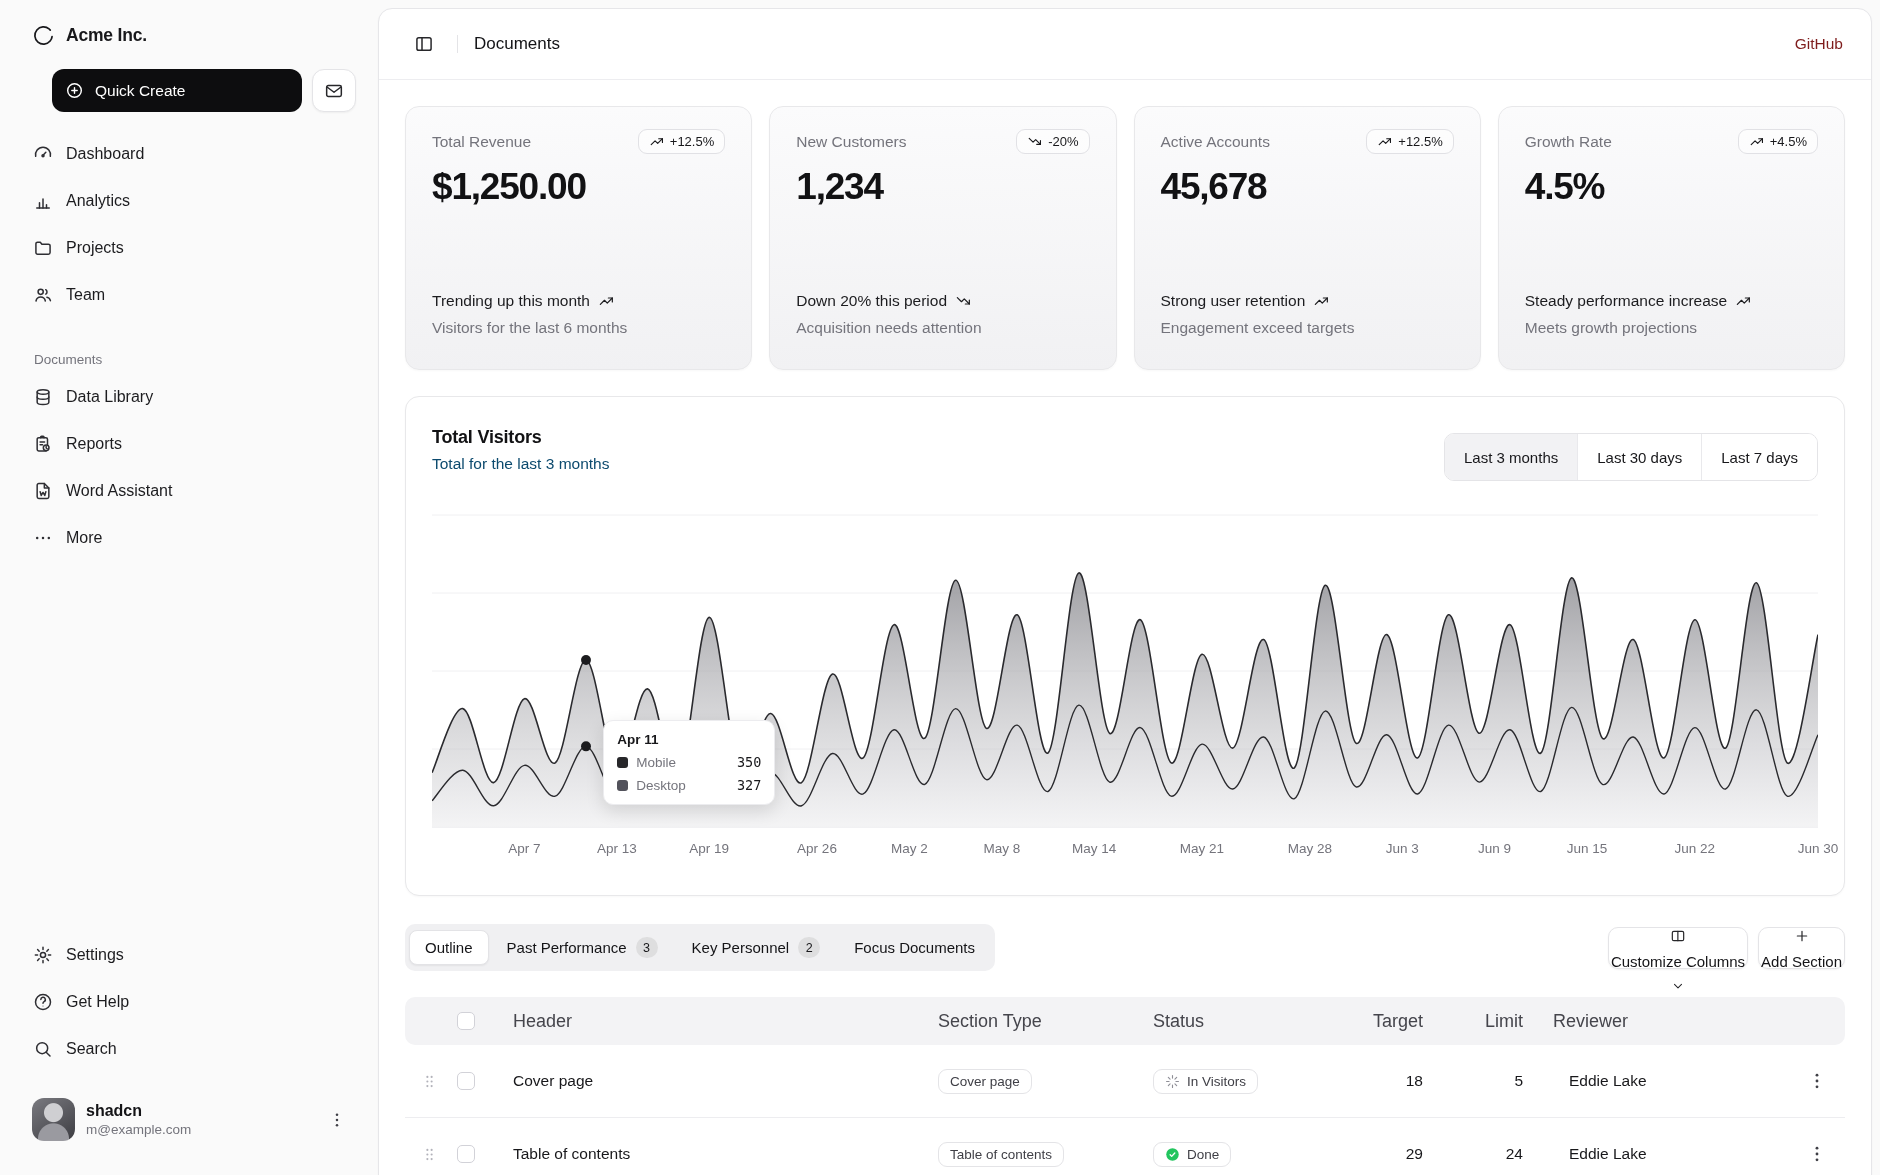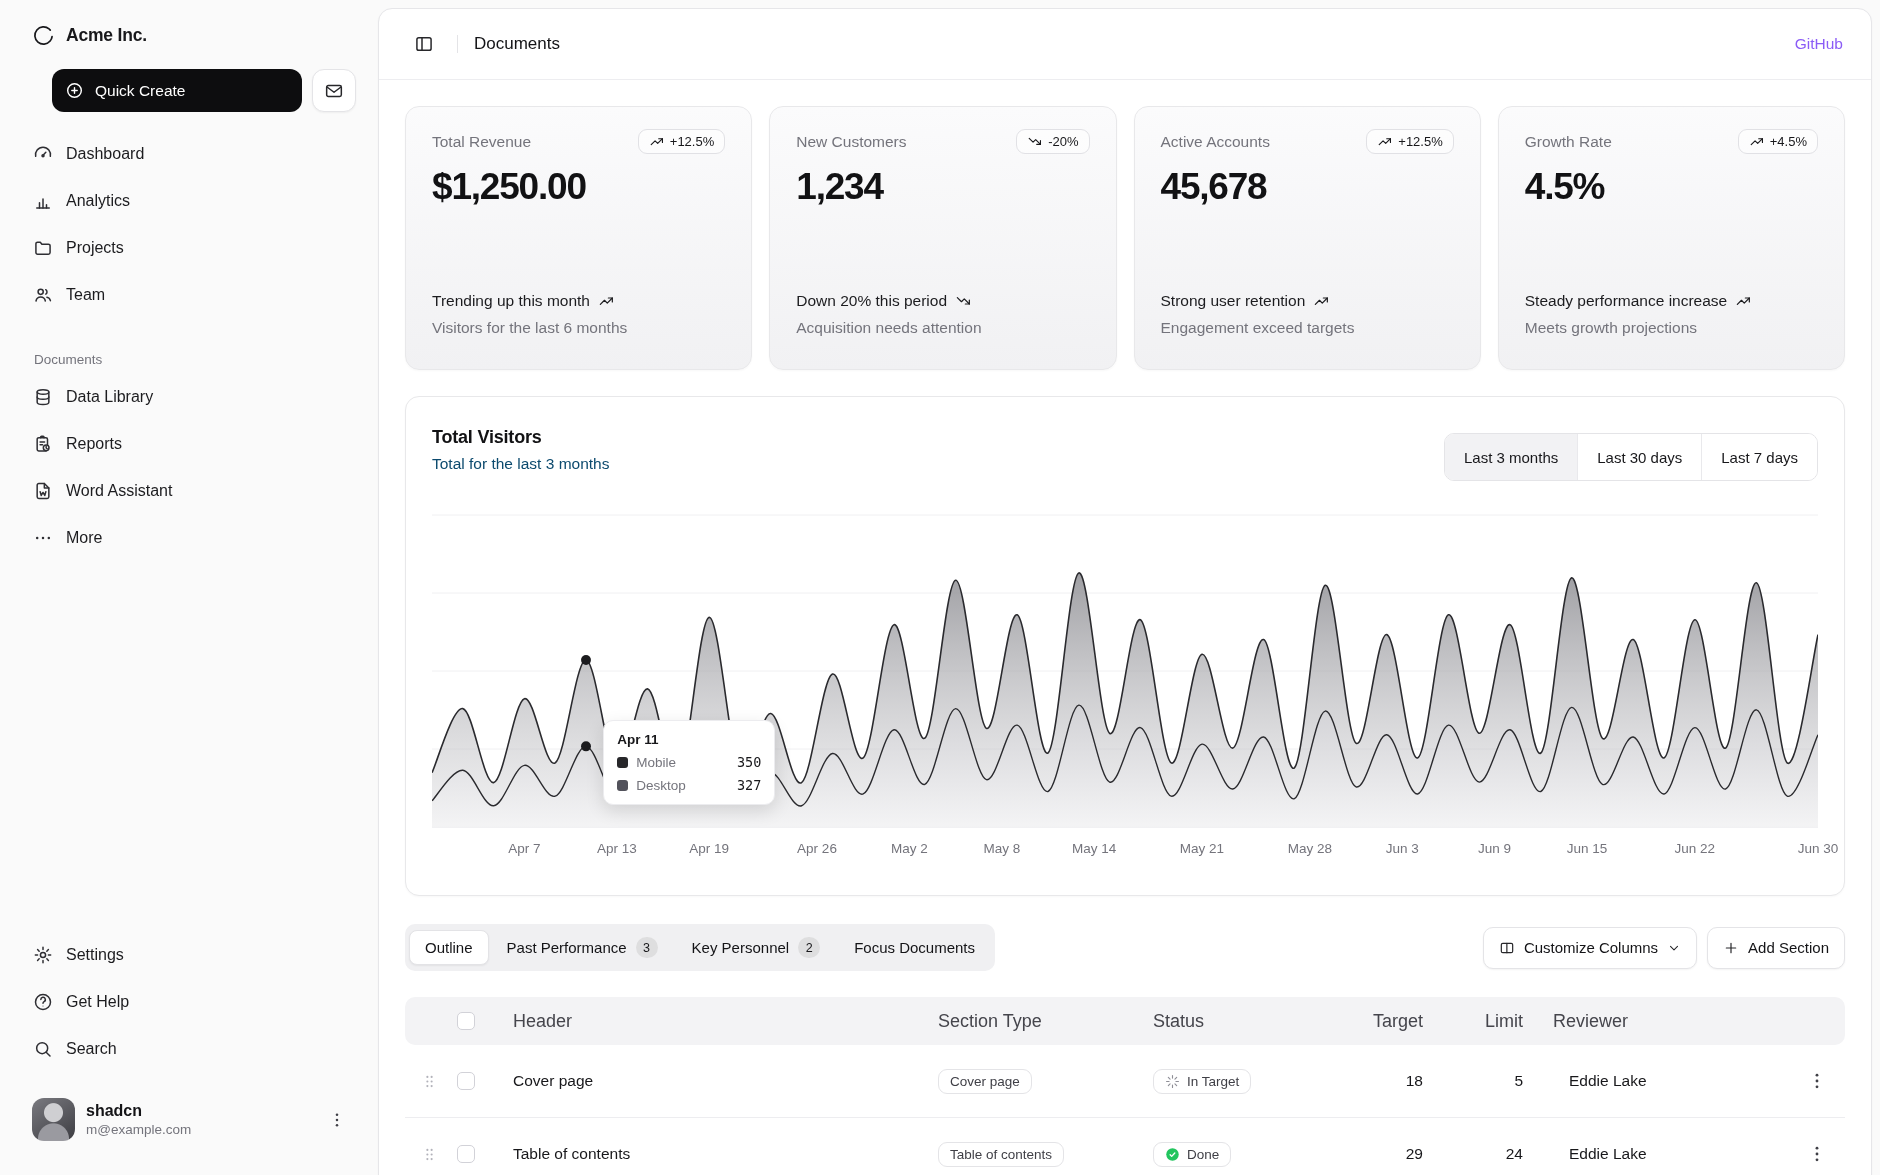--- a/index.html
+++ b/index.html
@@ -34,21 +34,21 @@
   .user-name{font-size:16px;font-weight:600;color:#141417;}
   .user-email{font-size:13.5px;color:#74747c;margin-top:1px;}
   .kebab{color:#3f3f46;width:18px;height:18px;}
 
   
   .panel{flex:1;margin:8px 8px 0 0;height:1300px;background:#fff;border:1px solid #e6e6e9;border-radius:14px;box-shadow:0 1px 2px rgba(0,0,0,.04);display:flex;flex-direction:column;box-sizing:border-box;overflow:hidden;}
   .panel-header{height:70px;flex:none;display:flex;align-items:center;gap:16px;padding:0 28px;border-bottom:1px solid #ededf0;}
   .ghost-icon{width:34px;height:34px;display:flex;align-items:center;justify-content:center;background:transparent;border:none;border-radius:8px;cursor:pointer;color:#27272a;padding:0;}
   .vdiv{width:1px;height:18px;background:#e4e4e7;}
   .page-title{font-size:17px;font-weight:500;color:#141417;margin:0;}
-  .gh-link{margin-left:auto;font-size:15.5px;color:#8b5cf6;text-decoration:none;cursor:pointer;}
+  .gh-link{margin-left:auto;font-size:15.5px;color:#7f1d1d;text-decoration:none;cursor:pointer;}
   .content{padding:26px;display:block;}
 
   
   .cards{display:grid;grid-template-columns:repeat(4,1fr);gap:17px;}
   .stat-card{box-sizing:border-box;height:264px;border:1px solid #e8e8ea;border-radius:14px;background:linear-gradient(to top,#f1f1f3,#fbfbfc);padding:22px 26px 32px;display:flex;flex-direction:column;box-shadow:0 1px 2px rgba(0,0,0,.03);}
   .stat-head{display:flex;align-items:center;justify-content:space-between;}
   .stat-label{font-size:15.5px;color:#74747c;}
   .trend-badge{display:inline-flex;align-items:center;gap:6px;border:1px solid #e1e1e5;border-radius:9px;padding:4px 10px;font-size:13px;color:#18181b;background:rgba(255,255,255,.5);}
   .trend-badge .icon{width:15px;height:15px;}
   .stat-value{margin-top:12px;font-size:37px;font-weight:600;letter-spacing:-1.2px;color:#121214;}
@@ -75,21 +75,21 @@
   .tt-label{flex:1;font-size:13.5px;color:#74747c;}
   .tt-value{font-size:13.5px;color:#18181b;font-family:"DejaVu Sans Mono",monospace;}
 
   
   .toolbar{margin-top:28px;display:flex;align-items:center;justify-content:space-between;}
   .tabs{display:flex;align-items:center;background:#f0f0f2;border-radius:10px;padding:4px;gap:2px;}
   .tab{display:flex;align-items:center;gap:9px;padding:8px 15px;border-radius:8px;font-size:15px;color:#141417;cursor:pointer;border:1px solid transparent;white-space:nowrap;}
   .tab.active{background:#fff;border-color:#e3e3e6;box-shadow:0 1px 2px rgba(0,0,0,.06);}
   .tab-badge{min-width:22px;height:21px;padding:0 6px;box-sizing:border-box;border-radius:11px;background:#dededf;display:flex;align-items:center;justify-content:center;font-size:12.5px;color:#18181b;}
   .toolbar-actions{display:flex;gap:10px;}
-  .btn{display:flex;align-items:center;gap:9px;height:42px;padding:0 15px;background:#fff;border:1px solid #e4e4e7;border-radius:10px;font-family:inherit;font-size:15px;color:#141417;cursor:pointer;box-shadow:0 1px 2px rgba(0,0,0,.05);}
+  .btn{display:flex;align-items:center;gap:9px;height:42px;padding:0 2px;background:#fff;border:1px solid #e4e4e7;border-radius:10px;font-family:inherit;font-size:15px;color:#141417;cursor:pointer;box-shadow:0 1px 2px rgba(0,0,0,.05);flex-direction:column;}
   .btn .icon{color:#27272a;}
 
   
   .table{margin-top:26px;}
   .t-row{display:grid;grid-template-columns:48px 40px minmax(0,1fr) 215px 190px 110px 100px 240px 56px;align-items:center;}
   .t-head{height:48px;background:#f3f3f5;border-radius:10px;font-size:18px;font-weight:500;color:#45454c;}
   .t-body-row{height:72px;border-bottom:1px solid #ededf0;font-size:15.5px;color:#18181b;}
   .cell{padding:0 4px;display:flex;align-items:center;min-width:0;}
   .cell.first{padding-left:20px;}
   .cell.num{justify-content:flex-end;padding-right:26px;}
@@ -536,21 +536,21 @@
                   <span>Cover page</span>
                 </span>
               </div>
               <div class="cell">
                 <span class="pill">
                   <span class="icon" style="color: rgb(142, 142, 150);">
                     <svg viewBox="0 0 24 24" fill="none" stroke="currentColor" stroke-width="1.8" stroke-linecap="round" stroke-linejoin="round">
                       <path d="M12 2.5v4M12 17.5v4M2.5 12h4M17.5 12h4M5.3 5.3l2.8 2.8M15.9 15.9l2.8 2.8M5.3 18.7l2.8-2.8M15.9 8.1l2.8-2.8"></path>
                     </svg>
                   </span>
-                  <span>In Target</span>
+                  <span>In Visitors</span>
                 </span>
               </div>
               <div class="cell num">18</div>
               <div class="cell num">5</div>
               <div class="cell first" style="padding-left: 20px;">Eddie Lake</div>
               <div class="cell center">
                 <button class="row-kebab">
                   <span class="icon">
                     <svg viewBox="0 0 24 24" fill="none" stroke="currentColor" stroke-width="1.8" stroke-linecap="round" stroke-linejoin="round">
                       <g fill="currentColor" stroke="none">

